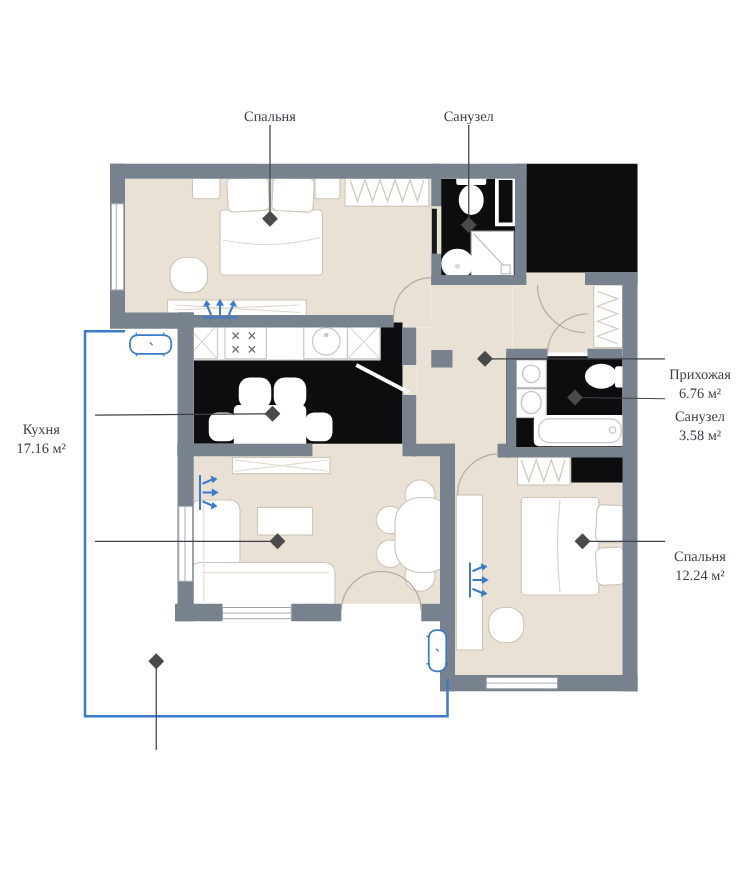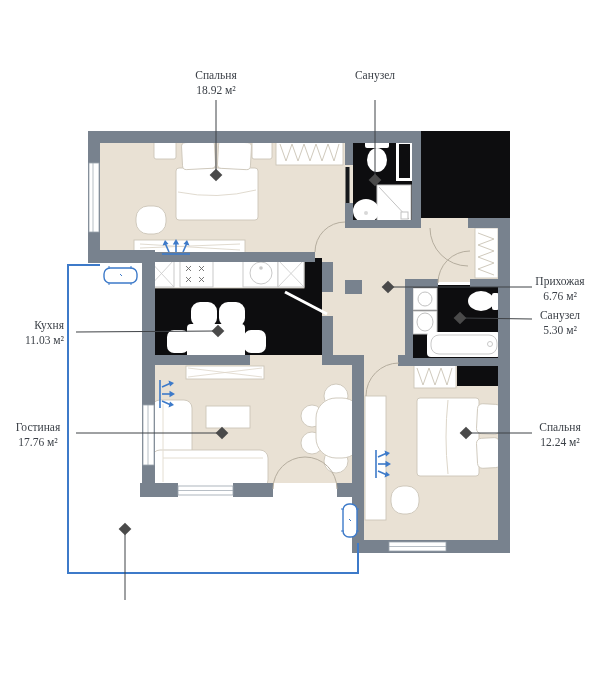--- a/index.html
+++ b/index.html
@@ -1,19 +1,19 @@
 <!DOCTYPE html>
 <html><head>
 <meta charset="utf-8">
 <style>
   html,body{margin:0;padding:0;background:#ffffff;}
   .stage{position:relative;width:600px;height:700px;background:#ffffff;overflow:hidden;
          font-family:"Liberation Serif", serif;}
   svg{position:absolute;left:0;top:0;}
-  .label{position:absolute;text-align:center;color:#3A3F46;font-size:11.5px;line-height:1.28;}
+  .label{position:absolute;text-align:center;color:#3A3F46;font-size:11.5px;line-height:1.28;margin-top:19px;}
   .label .nm{white-space:nowrap;}
   .label .ar{white-space:nowrap;}
   .lbl-right{text-align:center;}
 </style>
 </head>
 <body>
 
 <div class="stage">
 
 <svg width="600" height="700" viewBox="0 0 600 700">
@@ -216,39 +216,34 @@
     <rect x="-4.5" y="-4.5" width="9" height="9" transform="translate(460,318) rotate(45)"></rect>
     <rect x="-4.5" y="-4.5" width="9" height="9" transform="translate(466,433) rotate(45)"></rect>
     <rect x="-4.5" y="-4.5" width="9" height="9" transform="translate(218,331) rotate(45)"></rect>
     <rect x="-4.5" y="-4.5" width="9" height="9" transform="translate(222,433) rotate(45)"></rect>
     <rect x="-4.5" y="-4.5" width="9" height="9" transform="translate(125,529) rotate(45)"></rect>
   </g>
 </svg>
 
   <div class="label" style="left:156px;top:68px;width:120px;">
     <div class="nm">Спальня</div>
-    <div class="ar">18.92 м²</div>
   </div>
   <div class="label" style="left:315px;top:68px;width:120px;">
     <div class="nm">Санузел</div>
   </div>
   <div class="label lbl-right" style="left:522px;top:274px;width:76px;">
     <div class="nm">Прихожая</div>
     <div class="ar">6.76 м²</div>
   </div>
   <div class="label lbl-right" style="left:522px;top:308px;width:76px;">
     <div class="nm">Санузел</div>
-    <div class="ar">5.30 м²</div>
+    <div class="ar">3.58 м²</div>
   </div>
   <div class="label lbl-right" style="left:522px;top:420px;width:76px;">
     <div class="nm">Спальня</div>
     <div class="ar">12.24 м²</div>
   </div>
-  <div class="label" style="left:2px;top:318px;width:62px;text-align:right;">
+  <div class="label" style="left:2px;top:318px;width:62px;">
     <div class="nm">Кухня</div>
-    <div class="ar">11.03 м²</div>
-  </div>
-  <div class="label" style="left:2px;top:420px;width:72px;">
-    <div class="nm">Гостиная</div>
-    <div class="ar">17.76 м²</div>
+    <div class="ar">17.16 м²</div>
   </div>
 
 </div>
 
 </body></html>

